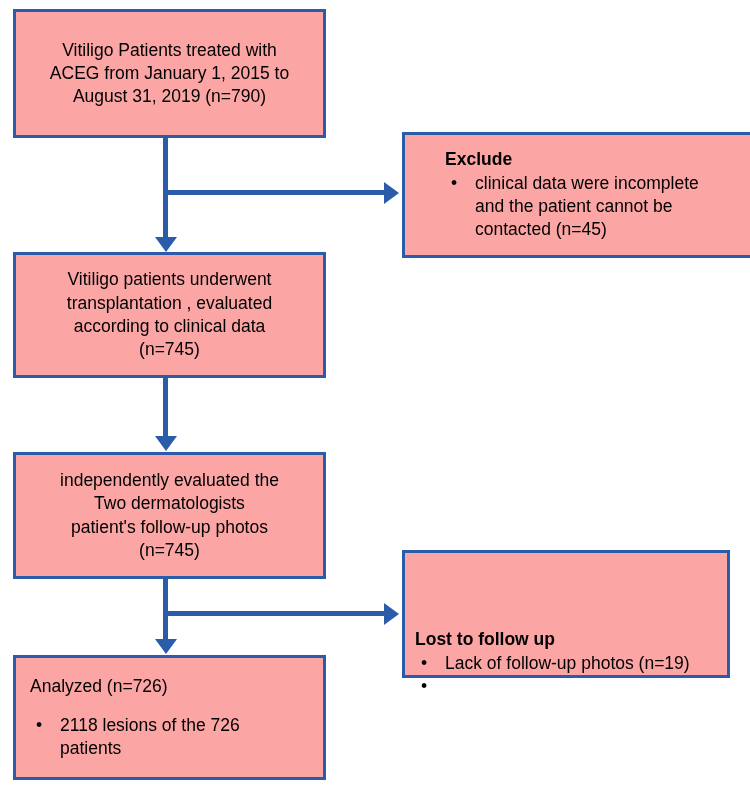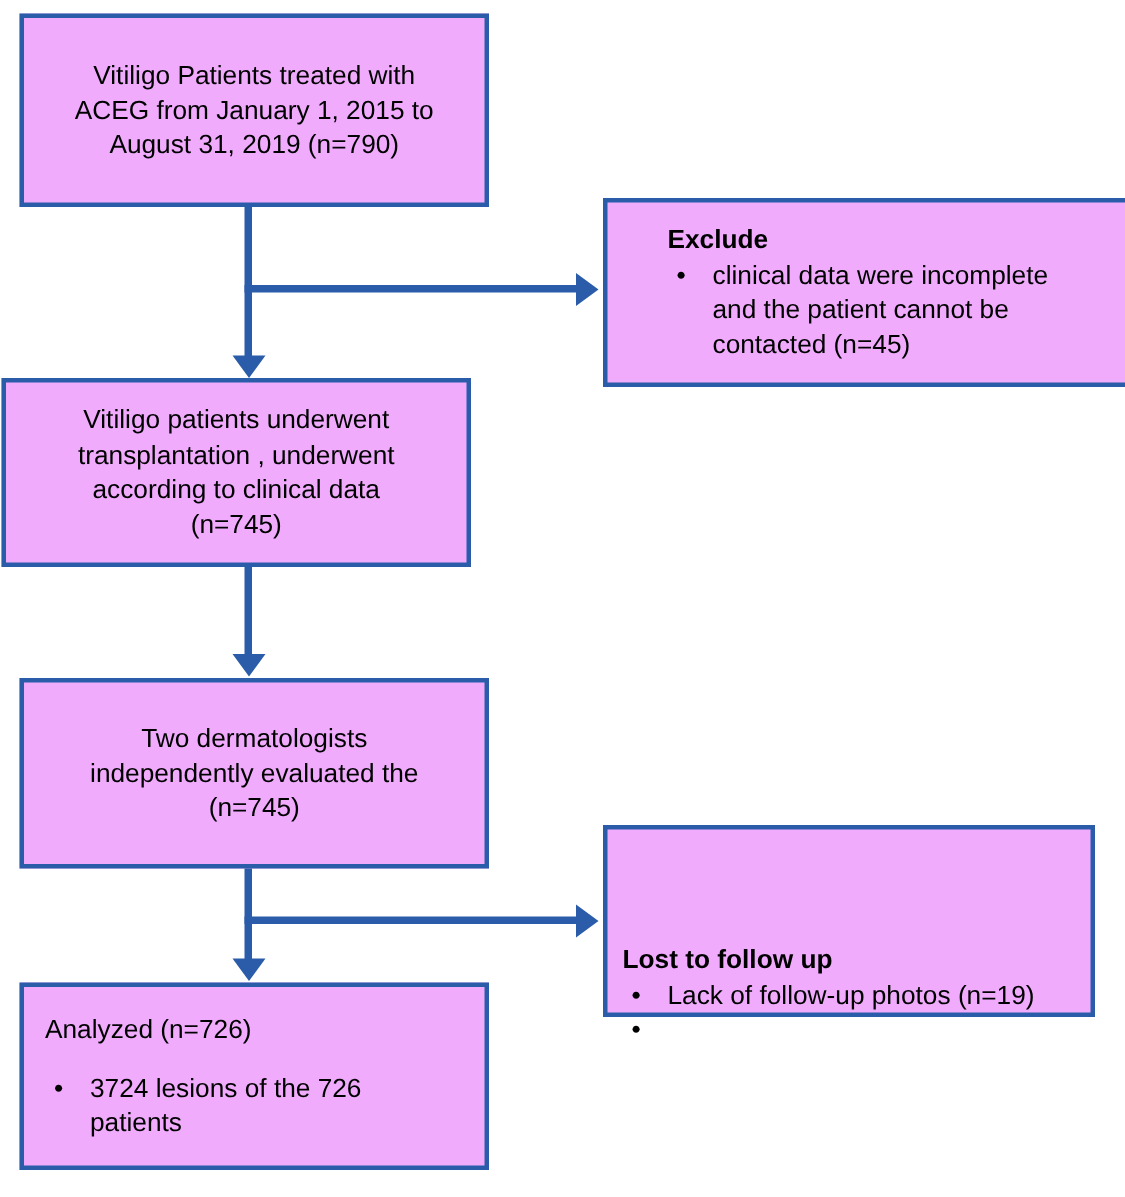--- a/index.html
+++ b/index.html
@@ -18,21 +18,21 @@
     width: 750px;
     height: 798px;
     background: #ffffff;
     overflow: hidden;
   }
 
   
   .node {
     position: absolute;
     box-sizing: border-box;
-    background: #f0abfc;
+    background: #fca5a5;
     border: 3px solid #2a5caa;
     display: flex;
     flex-direction: column;
     justify-content: center;
   }
   .node.centered {
     align-items: center;
     text-align: center;
   }
   .node.lefted {
@@ -139,30 +139,31 @@
     <ul class="bullets">
       <li class="bullet-item">
         <span class="dot">•</span>
         <span class="bullet-text">clinical data were incomplete
 and the patient cannot be
 contacted (n=45)</span>
       </li>
     </ul>
   </div>
 
-  <div class="node centered" style="left:1px; top:252px; width:313px; height:126px;">
+  <div class="node centered" style="left:13px; top:252px; width:313px; height:126px;">
     <div class="node-line">Vitiligo patients underwent</div>
-    <div class="node-line">transplantation , underwent</div>
+    <div class="node-line">transplantation , evaluated</div>
     <div class="node-line">according to clinical data</div>
     <div class="node-line">(n=745)</div>
   </div>
 
   <div class="node centered" style="left:13px; top:452px; width:313px; height:127px;">
+    <div class="node-line">independently evaluated the</div>
     <div class="node-line">Two dermatologists</div>
-    <div class="node-line">independently evaluated the</div>
+    <div class="node-line">patient's follow-up photos</div>
     <div class="node-line">(n=745)</div>
   </div>
 
   <div class="node lefted pad-narrow" style="left:402px; top:550px; width:328px; height:128px;">
     <div class="node-title">Lost to follow up</div>
     <ul class="bullets">
       <li class="bullet-item">
         <span class="dot">•</span>
         <span class="bullet-text">Lack of follow-up photos (n=19)</span>
       </li>
@@ -170,19 +171,19 @@
         <span class="dot">•</span>
       </li>
     </ul>
   </div>
 
   <div class="node lefted pad-left" style="left:13px; top:655px; width:313px; height:125px;gap:16px;">
     <div class="node-line">Analyzed (n=726)</div>
     <ul class="bullets">
       <li class="bullet-item">
         <span class="dot">•</span>
-        <span class="bullet-text">3724 lesions of the 726
+        <span class="bullet-text">2118 lesions of the 726
 patients</span>
       </li>
     </ul>
   </div>
 
 </div>
 
 </body></html>

